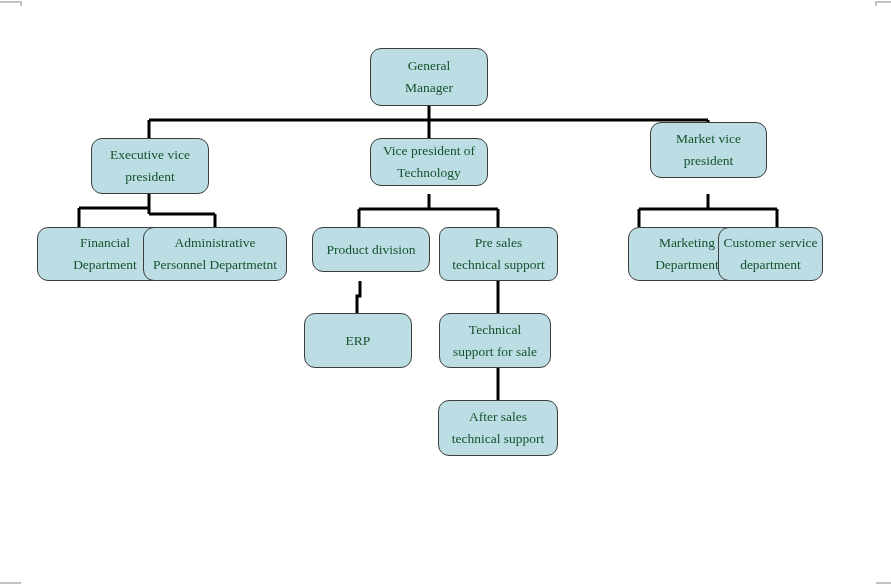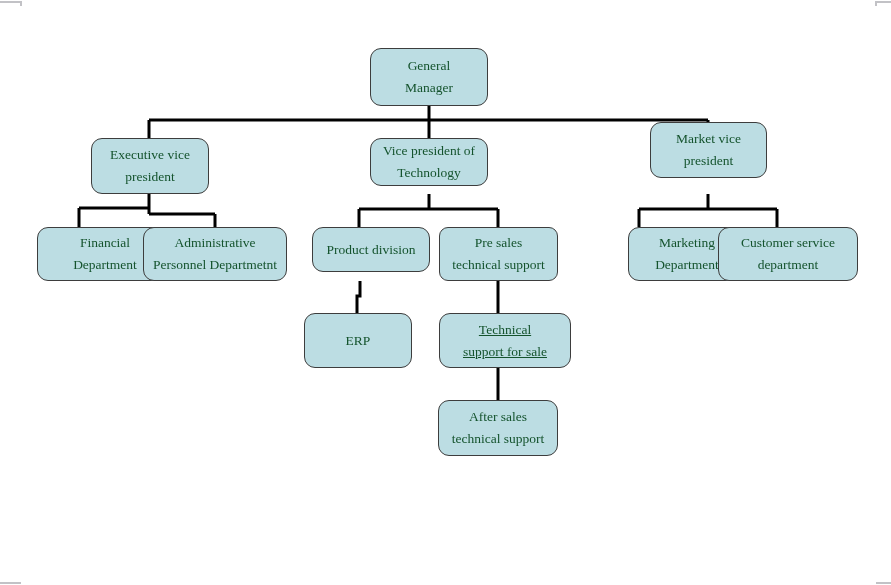--- a/index.html
+++ b/index.html
@@ -109,31 +109,31 @@
   <div class="node" style="left:439px; top:227px; width:119px; height:54px;border-radius:9px;">
     <span class="line">Pre sales</span>
     <span class="line">technical support</span>
   </div>
 
   <div class="node" style="left:580px; top:227px; width:118px; height:54px;margin-left:48px;">
     <span class="line">Marketing</span>
     <span class="line">Department</span>
   </div>
 
-  <div class="node" style="left:718px; top:227px; width:140px; height:54px;">
+  <div class="node" style="left:718px; top:227px; width:105px; height:54px;">
     <span class="line">Customer service</span>
     <span class="line">department</span>
   </div>
 
   <div class="node" style="left:304px; top:313px; width:108px; height:55px;">
     <span class="line">ERP</span>
 
   </div>
 
-  <div class="node" style="left:439px; top:313px; width:132px; height:55px;text-decoration:underline;">
+  <div class="node" style="left:439px; top:313px; width:112px; height:55px;">
     <span class="line">Technical</span>
     <span class="line">support for sale</span>
   </div>
 
   <div class="node" style="left:438px; top:400px; width:120px; height:56px;">
     <span class="line">After sales</span>
     <span class="line">technical support</span>
   </div>
 
 </div>

